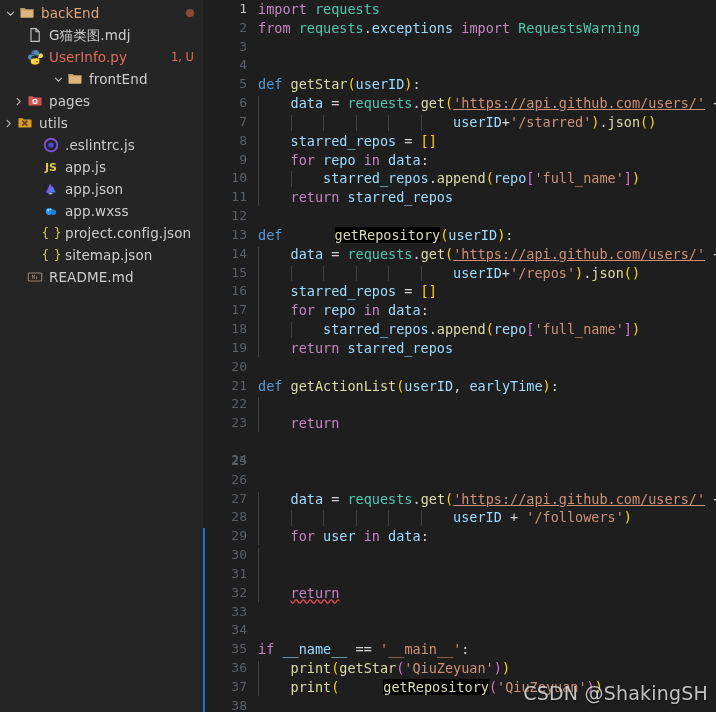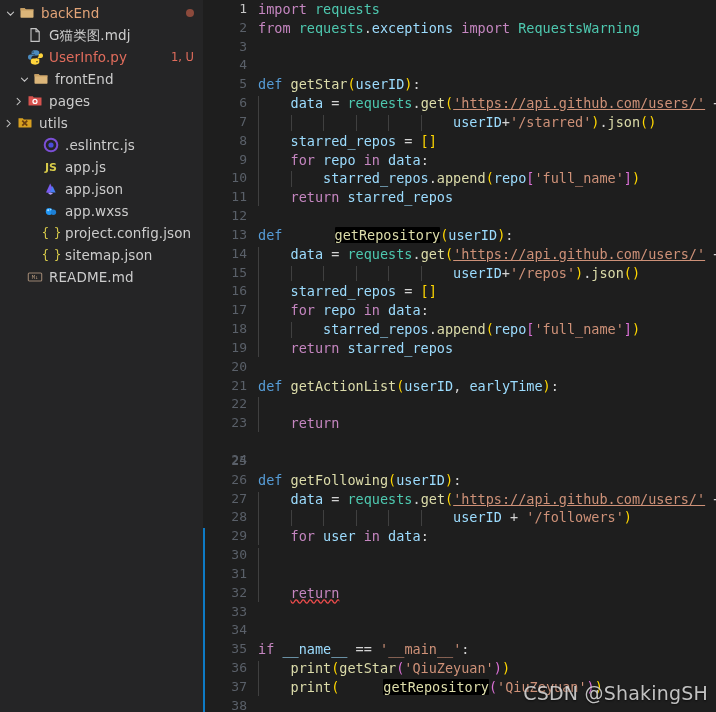--- a/index.html
+++ b/index.html
@@ -142,21 +142,21 @@
           <span class="twisty"></span>
           <span class="ico">
             <svg width="16" height="16" viewBox="0 0 16 16">
               <path d="M7.9 1.3c-1.9 0-3.3.5-3.3 2v1.6h3.5v.5H3.4C1.9 5.4 1 6.3 1 8.1c0 1.7.8 2.7 2.3 2.7h1.1V9.1c0-1.5 1.3-2.6 2.8-2.6h2.9c1.2 0 2.1-.9 2.1-2V3.3c0-1.1-1-1.9-2.3-2zM6 2.3c.4 0 .7.3.7.7s-.3.7-.7.7-.7-.3-.7-.7.3-.7.7-.7z" fill="#4b8bbe"></path>
               <path d="M11.6 5.2v1.6c0 1.6-1.4 2.7-2.9 2.7H5.9c-1.2 0-2.1 1-2.1 2v1.8c0 1.1 1 1.7 2.1 2 1.4.4 2.7.5 4.3 0 1-.3 2.1-.9 2.1-2V9.6h-3.5v-.5h5.1c1.5 0 2.1-1 2.1-2.5 0-1.5-.6-2.4-2.1-2.4zM10 12.1c.4 0 .7.3.7.7s-.3.7-.7.7-.7-.3-.7-.7.3-.7.7-.7z" fill="#ffd43b"></path>
             </svg>
           </span>
           <span class="lbl untracked">UserInfo.py</span>
           <span class="badge">1, U</span>
         </div>
-        <div class="row ind0" style="padding-left: 16px;">
+        <div class="row ind0" style="padding-left: 2px; margin-left: 48px;">
           <span class="twisty"><svg width="11" height="11" viewBox="0 0 16 16">
               <path d="M3.5 6l4.5 4.5L12.5 6" fill="none" stroke="#c5c5c5" stroke-width="1.5" stroke-linecap="round"></path>
             </svg></span>
           <span class="ico">
             <svg width="16" height="16" viewBox="0 0 16 16">
               <path d="M1.5 3.2h4.2l1.1 1.3h7.7v7.6a.7.7 0 0 1-.7.7H2.2a.7.7 0 0 1-.7-.7z" fill="#dcb67a"></path>
               <path d="M1.5 3.2h4.2l1.1 1.3h7.7v1.1H1.5z" fill="#c9a063"></path>
             </svg>
           </span>
           <span class="lbl">frontEnd</span>
@@ -299,21 +299,21 @@
         <div class="ln-row" style="top: 282.45px; position: absolute; left: 0px; right: 0px;"><span class="ln">16</span><span class="code">    <span class="var">starred_repos</span> <span class="op">=</span> <span class="p1">[</span><span class="p1">]</span></span></div>
         <div class="ln-row" style="top: 301.28px; position: absolute; left: 0px; right: 0px;"><span class="ln">17</span><span class="code">    <span class="kw">for</span> <span class="var">repo</span> <span class="kw">in</span> <span class="var">data</span><span class="op">:</span></span></div>
         <div class="ln-row" style="top: 320.11px; position: absolute; left: 0px; right: 0px;"><span class="ln">18</span><span class="code">        <span class="var">starred_repos</span><span class="op">.</span><span class="fn">append</span><span class="p1">(</span><span class="var">repo</span><span class="p2">[</span><span class="str">'full_name'</span><span class="p2">]</span><span class="p1">)</span></span></div>
         <div class="ln-row" style="top: 338.94px; position: absolute; left: 0px; right: 0px;"><span class="ln">19</span><span class="code">    <span class="kw">return</span> <span class="var">starred_repos</span></span></div>
         <div class="ln-row" style="top: 357.77px; position: absolute; left: 0px; right: 0px;"><span class="ln">20</span><span class="code"></span></div>
         <div class="ln-row" style="top: 376.6px; position: absolute; left: 0px; right: 0px;"><span class="ln">21</span><span class="code"><span class="kw2">def</span> <span class="fn">getActionList</span><span class="p1">(</span><span class="var">userID</span><span class="op">,</span> <span class="var">earlyTime</span><span class="p1">)</span><span class="op">:</span></span></div>
         <div class="ln-row" style="top: 395.43px; position: absolute; left: 0px; right: 0px;"><span class="ln">22</span><span class="code"></span></div>
         <div class="ln-row" style="top: 414.26px; position: absolute; left: 0px; right: 0px;"><span class="ln">23</span><span class="code">    <span class="kw">return</span></span></div>
         <div class="ln-row" style="top: 451px; position: absolute; left: 0px; right: 0px;"><span class="ln">24</span><span class="code"></span></div>
         <div class="ln-row" style="top: 451.92px; position: absolute; left: 0px; right: 0px;"><span class="ln">25</span><span class="code"></span></div>
-        <div class="ln-row" style="top: 470.75px; position: absolute; left: 0px; right: 0px;"><span class="ln">26</span><span class="code"><span class="kw2">def</span> <span class="fn">getFollowing</span><span class="p1">(</span><span class="var">userID</span><span class="p1">)</span><span class="op">:</span></span></div>
+        <div class="ln-row" style="top: 470.75px; position: absolute; left: 0px; right: 0px;"><span class="ln">26</span></div>
         <div class="ln-row" style="top: 489.58px; position: absolute; left: 0px; right: 0px;"><span class="ln">27</span><span class="code">    <span class="var">data</span> <span class="op">=</span> <span class="mod">requests</span><span class="op">.</span><span class="fn">get</span><span class="p1">(</span><span class="str link">'https://api.github.com/users/'</span> <span class="op">+</span></span></div>
         <div class="ln-row" style="top: 508.41px; position: absolute; left: 0px; right: 0px;"><span class="ln">28</span><span class="code">                        <span class="var">userID</span> <span class="op">+</span> <span class="str">'/followers'</span><span class="p1">)</span></span></div>
         <div class="ln-row" style="top: 527.24px; position: absolute; left: 0px; right: 0px;"><span class="ln">29</span><span class="code">    <span class="kw">for</span> <span class="var">user</span> <span class="kw">in</span> <span class="var">data</span><span class="op">:</span></span></div>
         <div class="ln-row" style="top: 546.07px; position: absolute; left: 0px; right: 0px;"><span class="ln">30</span><span class="code"></span></div>
         <div class="ln-row" style="top: 564.9px; position: absolute; left: 0px; right: 16px;"><span class="ln">31</span><span class="code"></span></div>
         <div class="ln-row" style="top: 583.73px; position: absolute; left: 0px; right: 0px;"><span class="ln">32</span><span class="code">    <span class="kw err">return</span></span></div>
         <div class="ln-row" style="top: 602.56px; position: absolute; left: 0px; right: 0px;"><span class="ln">33</span><span class="code"></span></div>
         <div class="ln-row" style="top: 621.39px; position: absolute; left: 0px; right: 0px;"><span class="ln">34</span><span class="code"></span></div>
         <div class="ln-row" style="top: 640.22px; position: absolute; left: 0px; right: 0px;"><span class="ln">35</span><span class="code"><span class="kw">if</span> <span class="var">__name__</span> <span class="op">=</span><span class="op">=</span> <span class="str">'__main__'</span><span class="op">:</span></span></div>
         <div class="ln-row" style="top: 659.05px; position: absolute; left: 0px; right: 0px;"><span class="ln">36</span><span class="code">    <span class="fn">print</span><span class="p1">(</span><span class="fn">getStar</span><span class="p2">(</span><span class="str">'QiuZeyuan'</span><span class="p2">)</span><span class="p1">)</span></span></div>

